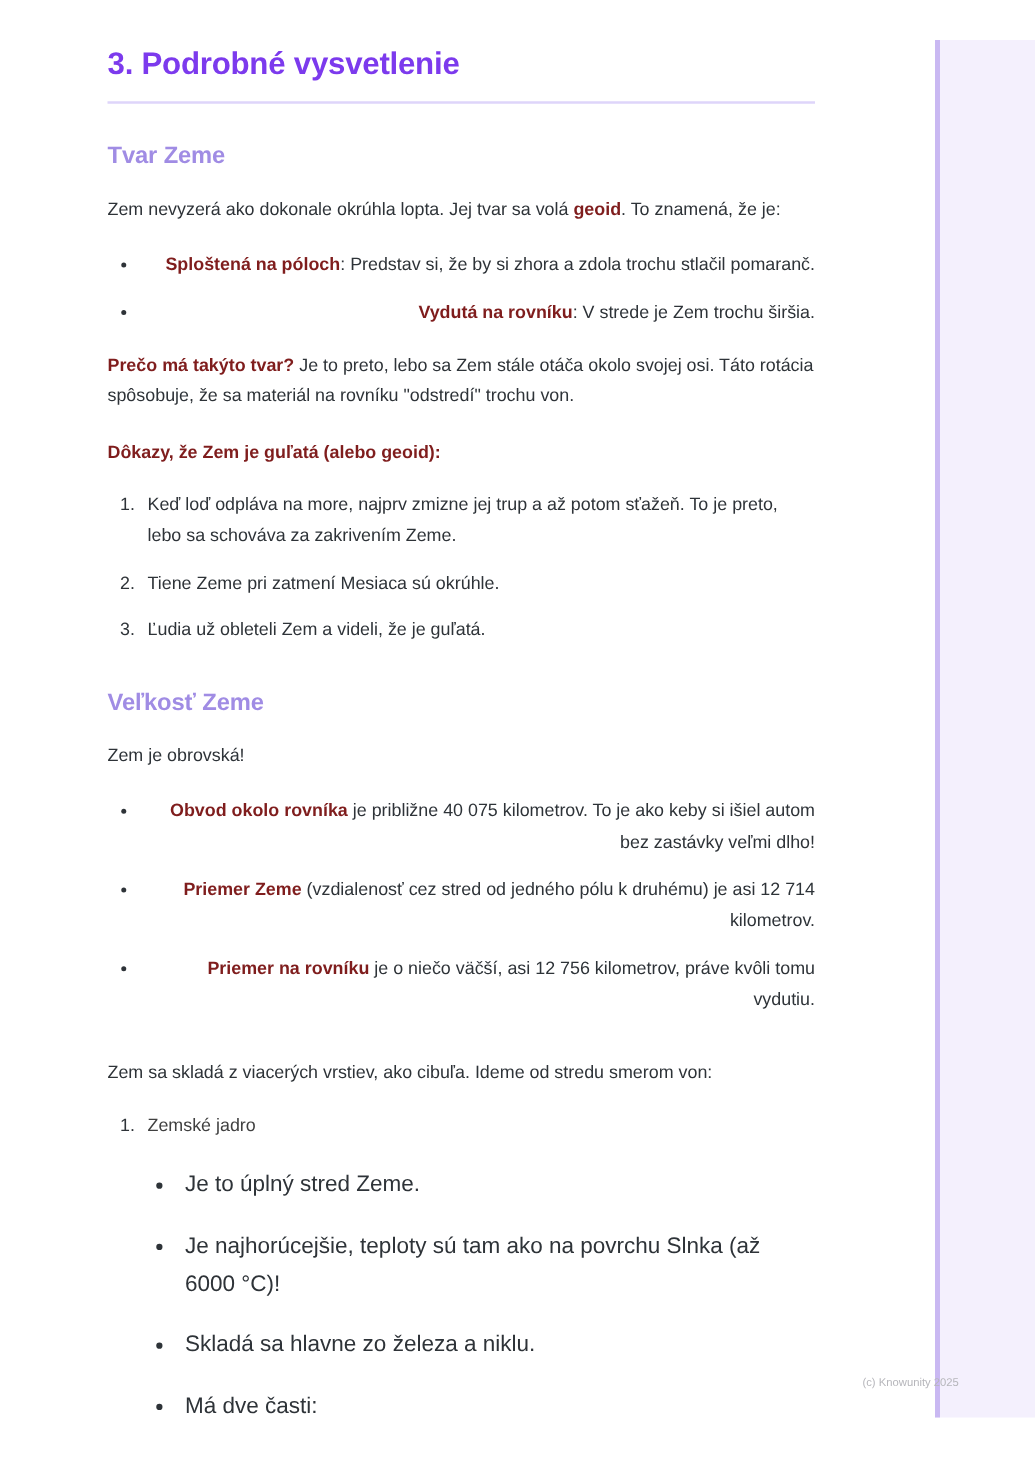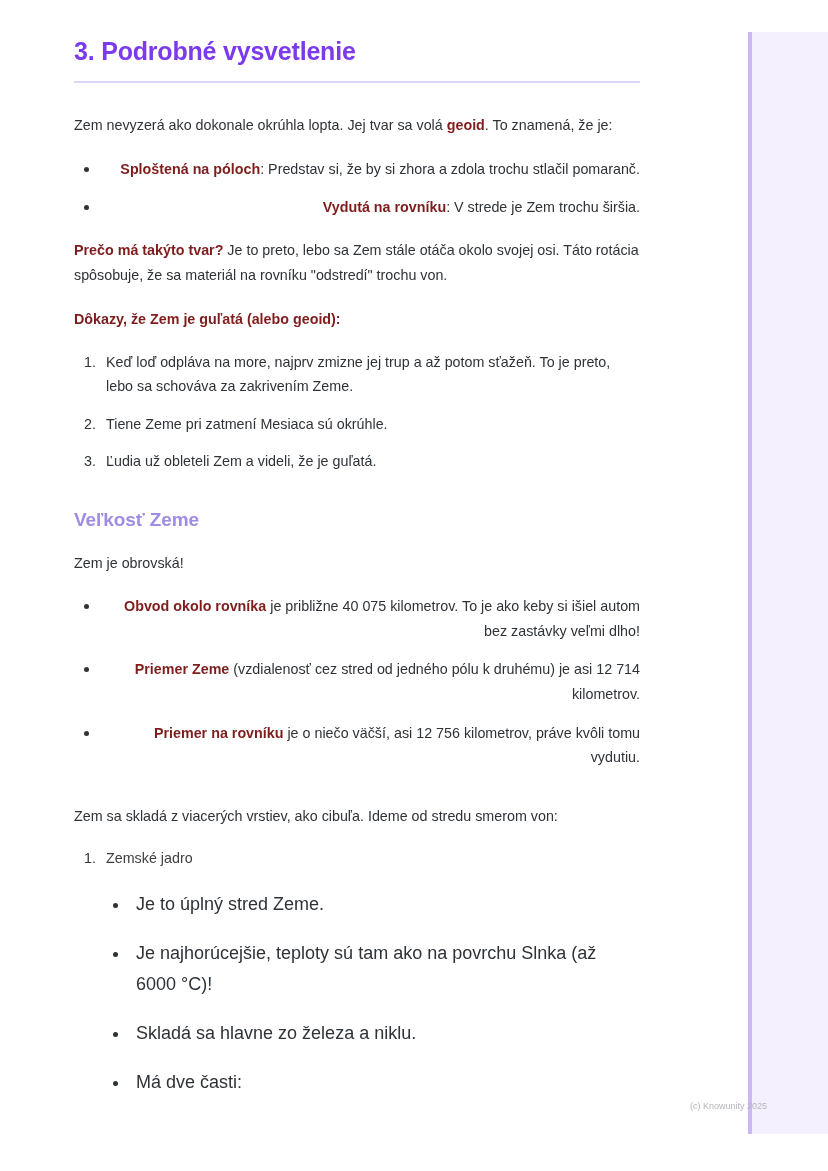--- a/index.html
+++ b/index.html
@@ -26,21 +26,21 @@
     height: 1102px;
     background: #f4f0fd;
     border-left: 4px solid #c9b8f2;
     box-sizing: border-box;
   }
 
   
   #doc {
     position: absolute;
     top: 0;
-    left: 4px;
+    left: 16px;
     width: 720px;
     padding: 36px 84px 0 70px;
     box-sizing: border-box;
   }
 
   h1.doc-title {
     font-size: 25px;
     line-height: 1.25;
     font-weight: 700;
     color: #7c3aed;
@@ -137,20 +137,21 @@
 <body>
 
 <div id="side-panel"></div>
 
 <div id="doc">
 
   <h1 class="doc-title">3. Podrobné vysvetlenie</h1>
   <hr class="title-rule">
 
   <section class="section">
+    <h2 class="section-title">Tvar Zeme</h2>
 
     <p class="para"><span>Zem nevyzerá ako dokonale okrúhla lopta. Jej tvar sa volá </span><strong>geoid</strong><span>. To znamená, že je:</span></p>
 
     <ul class="bullets">
       <li><strong>Sploštená na póloch</strong><span>: Predstav si, že by si zhora a zdola trochu stlačil pomaranč.</span></li>
       <li><strong>Vydutá na rovníku</strong><span>: V strede je Zem trochu širšia.</span></li>
     </ul>
 
     <p class="para lead-bold"><strong>Prečo má takýto tvar?</strong><span> Je to preto, lebo sa Zem stále otáča okolo svojej osi. Táto rotácia spôsobuje, že sa materiál na rovníku "odstredí" trochu von.</span></p>
 

